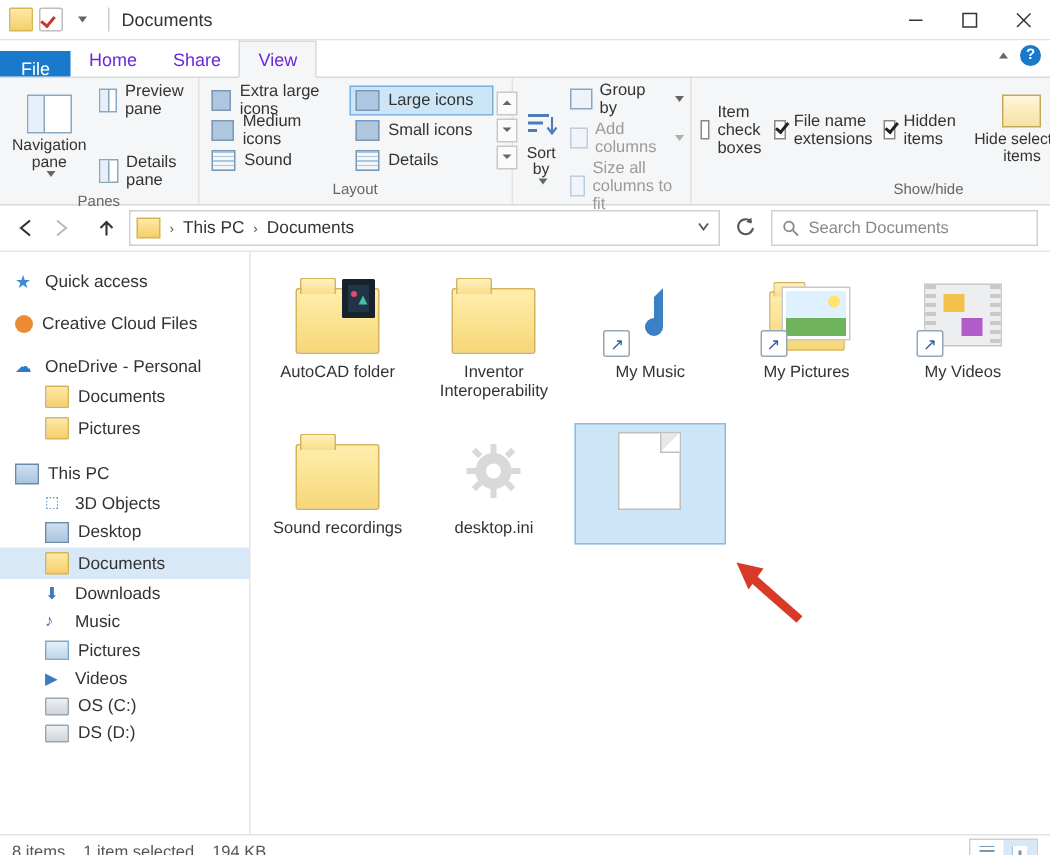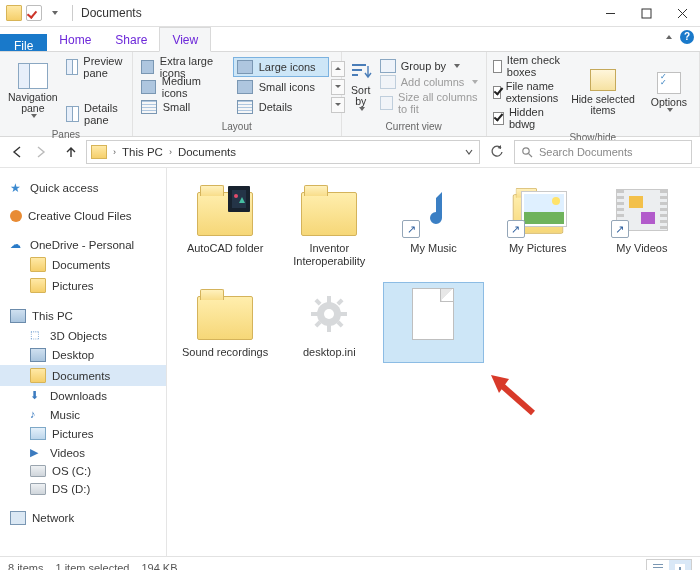--- a/index.html
+++ b/index.html
@@ -227,21 +227,21 @@
   display: flex; flex-direction: column; align-items: center; justify-content: center; padding: 0 4px;
 }
 .sort-icon {
   width: 22px; height: 20px;
   display: block;
 }
 .curview-right { display: flex; flex-direction: column; justify-content: center; gap: 2px; margin-left: 4px; font-size: 11px; }
 .curview-right .row { display: flex; align-items: center; gap: 5px; }
 .mini-icon { width: 14px; height: 12px; display: inline-block; border: 1px solid #8aa7c2; background: #eef3fa; }
 
-.showhide-left { display: flex; flex-direction: column; justify-content: center; gap: 2px; font-size: 11px; padding-left: 2px; }
+.showhide-left { display: flex; flex-direction: row; justify-content: center; gap: 2px; font-size: 11px; padding-left: 2px; }
 .cb { display: flex; align-items: center; gap: 5px; }
 .cb-box {
   width: 11px; height: 11px; border: 1px solid #888; background: #fff; position: relative;
 }
 .cb-box.checked::after {
   content: "";
   position: absolute;
   left: 2px; top: -1px;
   width: 3px; height: 7px;
   border-right: 2px solid #222;
@@ -621,21 +621,21 @@
         <div class="layout-item">
           <span class="icon-tile tile-md"></span>
           <span>Medium icons</span>
         </div>
         <div class="layout-item">
           <span class="icon-tile tile-sm"></span>
           <span>Small icons</span>
         </div>
         <div class="layout-item">
           <span class="icon-tile tile-list"></span>
-          <span>Small</span>
+          <span>Sound</span>
         </div>
         <div class="layout-item">
           <span class="icon-tile tile-det"></span>
           <span>Details</span>
         </div>
       </div>
       <div class="layout-spinner">
         <div class="spin-btn">
             <span class="arr up"></span>
           </div>
@@ -689,21 +689,21 @@
         <div class="cb">
           <span class="cb-box"></span>
           <span>Item check boxes</span>
         </div>
         <div class="cb">
           <span class="cb-box checked"></span>
           <span>File name extensions</span>
         </div>
         <div class="cb">
           <span class="cb-box checked"></span>
-          <span>Hidden bdwg</span>
+          <span>Hidden items</span>
         </div>
       </div>
       <div class="big-btn">
         <span class="big-icon-box"></span>
         <div class="big-btn-text" style="white-space:pre">Hide selected
 items</div>
       </div>
       <div class="big-btn">
         <span class="options-icon"></span>
         <div class="big-btn-text">Options</div>
@@ -819,24 +819,20 @@
     </div>
     <div class="nav-item sub">
       <span class="drive-ico ni-icon"></span>
       <span>OS (C:)</span>
     </div>
     <div class="nav-item sub">
       <span class="ddrive-ico ni-icon"></span>
       <span>DS (D:)</span>
     </div>
     <div class="nav-sep"></div>
-    <div class="nav-item">
-      <span class="net-ico ni-icon"></span>
-      <span>Network</span>
-    </div>
   </div>
 
   <div class="itemarea">
     <div class="filegrid">
 
       <div class="file-item">
         <div class="file-icon">
           <div class="folder-big"></div>
           <div class="folder-overlay">
             <svg width="16" height="20">

